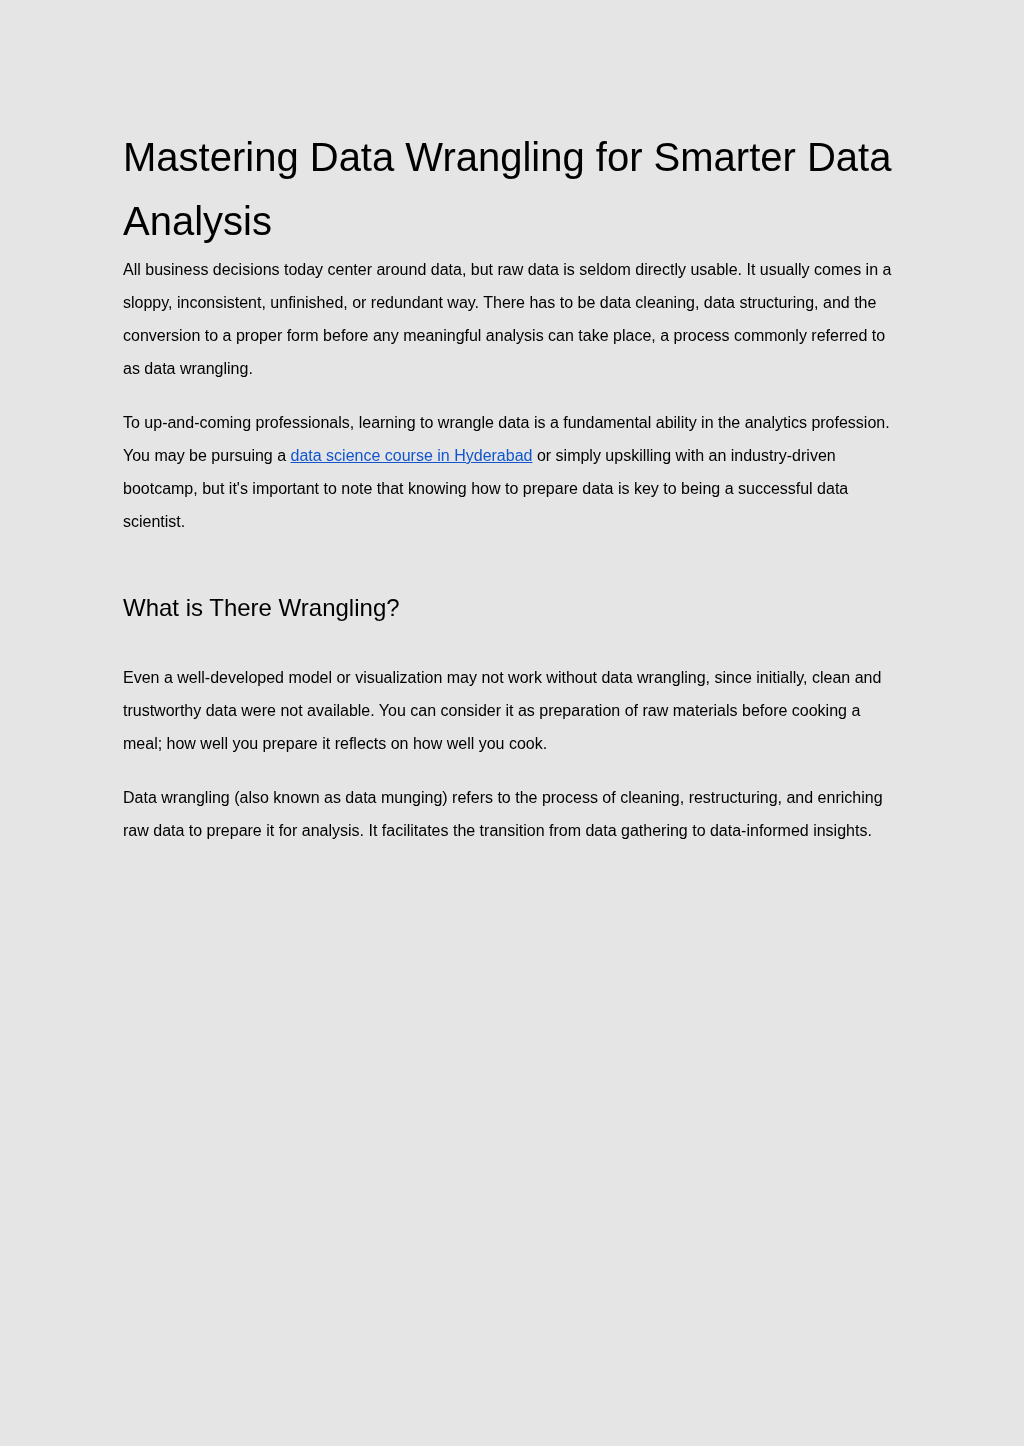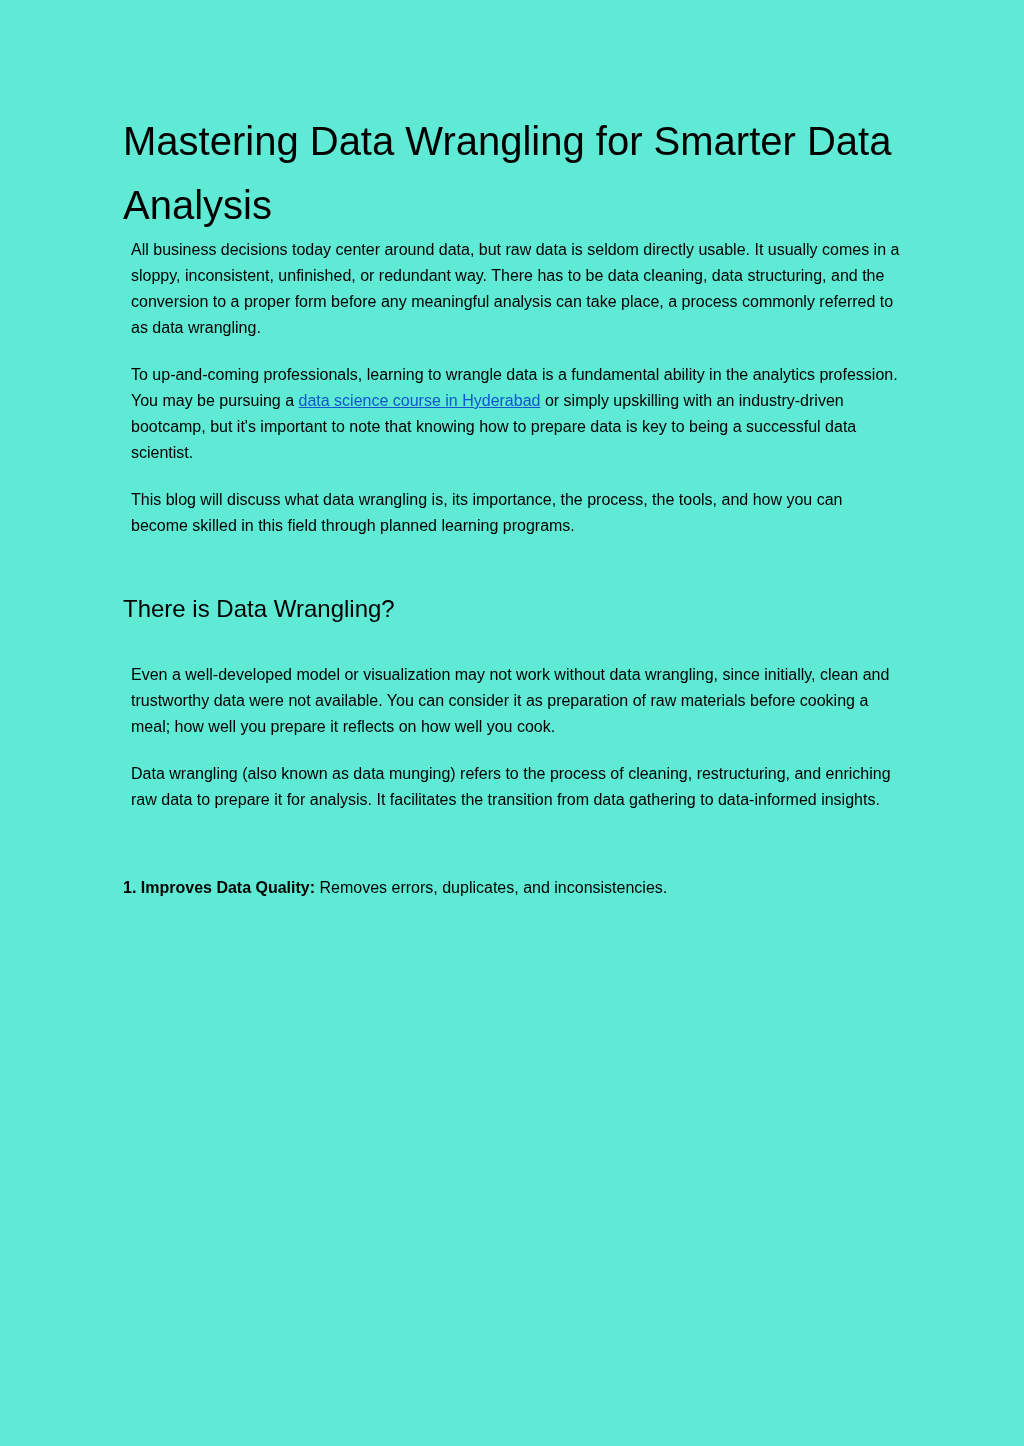--- a/index.html
+++ b/index.html
@@ -11,22 +11,22 @@
     width: 1024px;
     height: 1446px;
     font-family: "Liberation Sans", sans-serif;
     color: #000000;
     overflow: hidden;
   }
   .page {
     box-sizing: border-box;
     width: 1024px;
     height: 1446px;
-    padding: 0 123px;
-    background: #5eead4;
+    padding: 16px 123px;
+    background: #e5e5e5;
   }
   h1.doc-title {
     font-size: 40px;
     line-height: 64px;
     font-weight: 400;
     letter-spacing: 0;
     margin: 0;
     padding-top: 109px;
     color: #000000;
   }
@@ -39,22 +39,22 @@
   }
   h3.sub-heading {
     font-size: 24px;
     line-height: 33px;
     font-weight: 400;
     margin: 53px 0 37px 0;
     color: #000000;
   }
   p.body-text {
     font-size: 16px;
-    line-height: 26px;
-    margin: 0 0 21px 8px;
+    line-height: 33px;
+    margin: 0 0 21px 0;
     color: #000000;
   }
   p.list-item-text {
     font-size: 16px;
     line-height: 26px;
     margin: 62px 0 0 0;
     color: #000000;
   }
   .bold-label {
     font-weight: 700;
@@ -70,24 +70,22 @@
 
 <div class="page">
 
   <h1 class="doc-title">Mastering Data Wrangling for Smarter Data Analysis</h1>
 
 
   <p class="body-text">All business decisions today center around data, but raw data is seldom directly usable. It usually comes in a sloppy, inconsistent, unfinished, or redundant way. There has to be data cleaning, data structuring, and the conversion to a proper form before any meaningful analysis can take place, a process commonly referred to as data wrangling.</p>
 
   <p class="body-text"><span>To up-and-coming professionals, learning to wrangle data is a fundamental ability in the analytics profession. You may be pursuing a </span><a class="doc-link">data science course in Hyderabad</a><span> or simply upskilling with an industry-driven bootcamp, but it's important to note that knowing how to prepare data is key to being a successful data scientist.</span></p>
 
-  <p class="body-text">This blog will discuss what data wrangling is, its importance, the process, the tools, and how you can become skilled in this field through planned learning programs.</p>
 
-  <h3 class="sub-heading">There is Data Wrangling?</h3>
+  <h3 class="sub-heading">What is There Wrangling?</h3>
 
   <p class="body-text">Even a well-developed model or visualization may not work without data wrangling, since initially, clean and trustworthy data were not available. You can consider it as preparation of raw materials before cooking a meal; how well you prepare it reflects on how well you cook.</p>
 
   <p class="body-text">Data wrangling (also known as data munging) refers to the process of cleaning, restructuring, and enriching raw data to prepare it for analysis. It facilitates the transition from data gathering to data-informed insights.</p>
 
 
-  <p class="list-item-text"><span class="bold-label">1. Improves Data Quality:</span><span> Removes errors, duplicates, and inconsistencies.</span></p>
 
 </div>
 
 </body></html>

